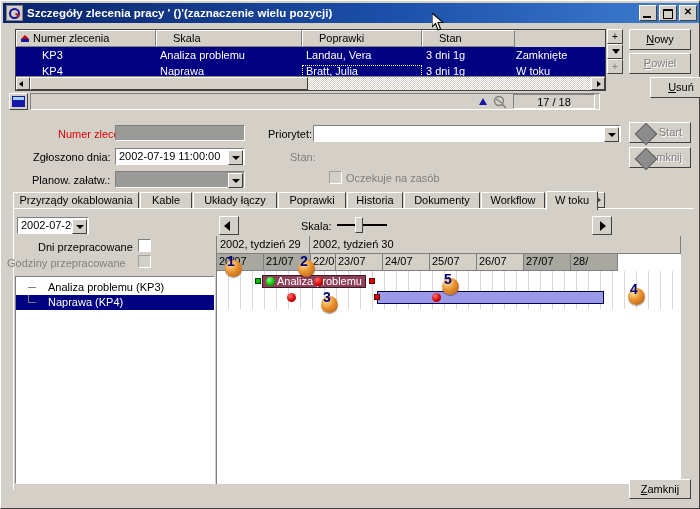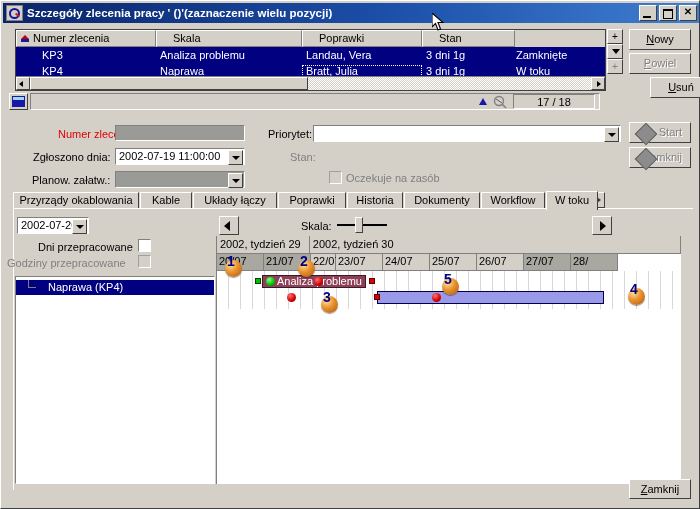--- a/index.html
+++ b/index.html
@@ -384,20 +384,24 @@
   <div class="slider" style="left:336px;top:216px;width:50px">
     <div class="track"></div>
     <div class="thumb" style="left:18px"></div>
   </div>
   <div class="navb" style="position:absolute;left:591px;top:215px">
       <span class="ar ar-R"></span>
     </div>
 
   <div class="treebox">
     <div style="height:3px"></div>
+    <div class="trow">
+      <span class="stub"></span>
+      <span>Analiza problemu (KP3)</span>
+    </div>
     <div class="trow sel">
       <span class="stub"></span>
       <span class="stubv"></span>
       <span>Naprawa (KP4)</span>
     </div>
   </div>
 
   <div class="chartbox">
     <div class="weekrow">
       <div class="weekcell" style="width:94px">2002, tydzień 29</div>

